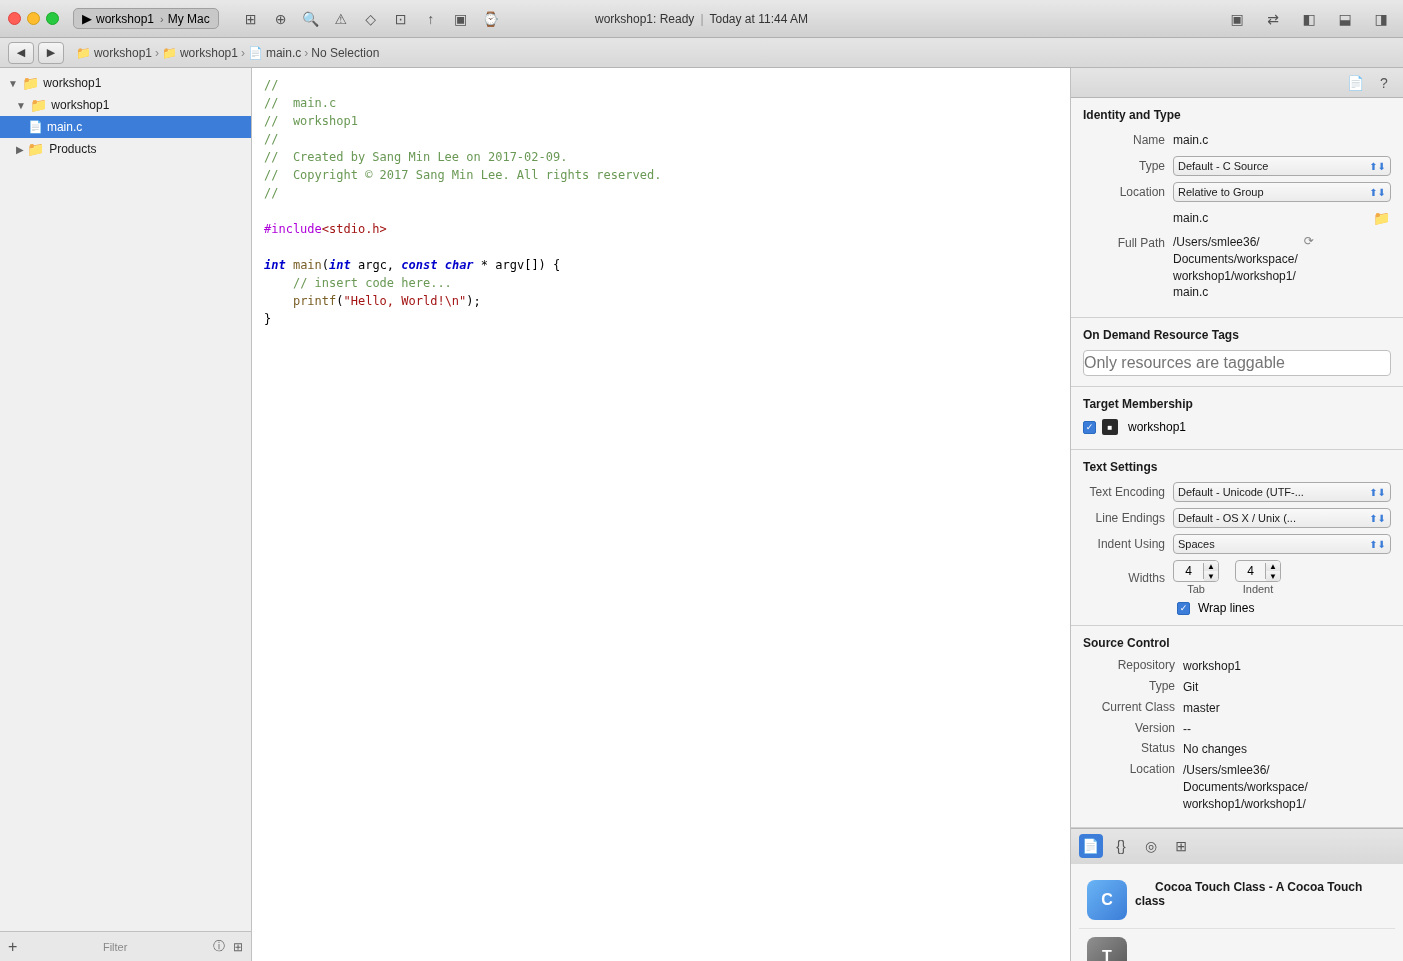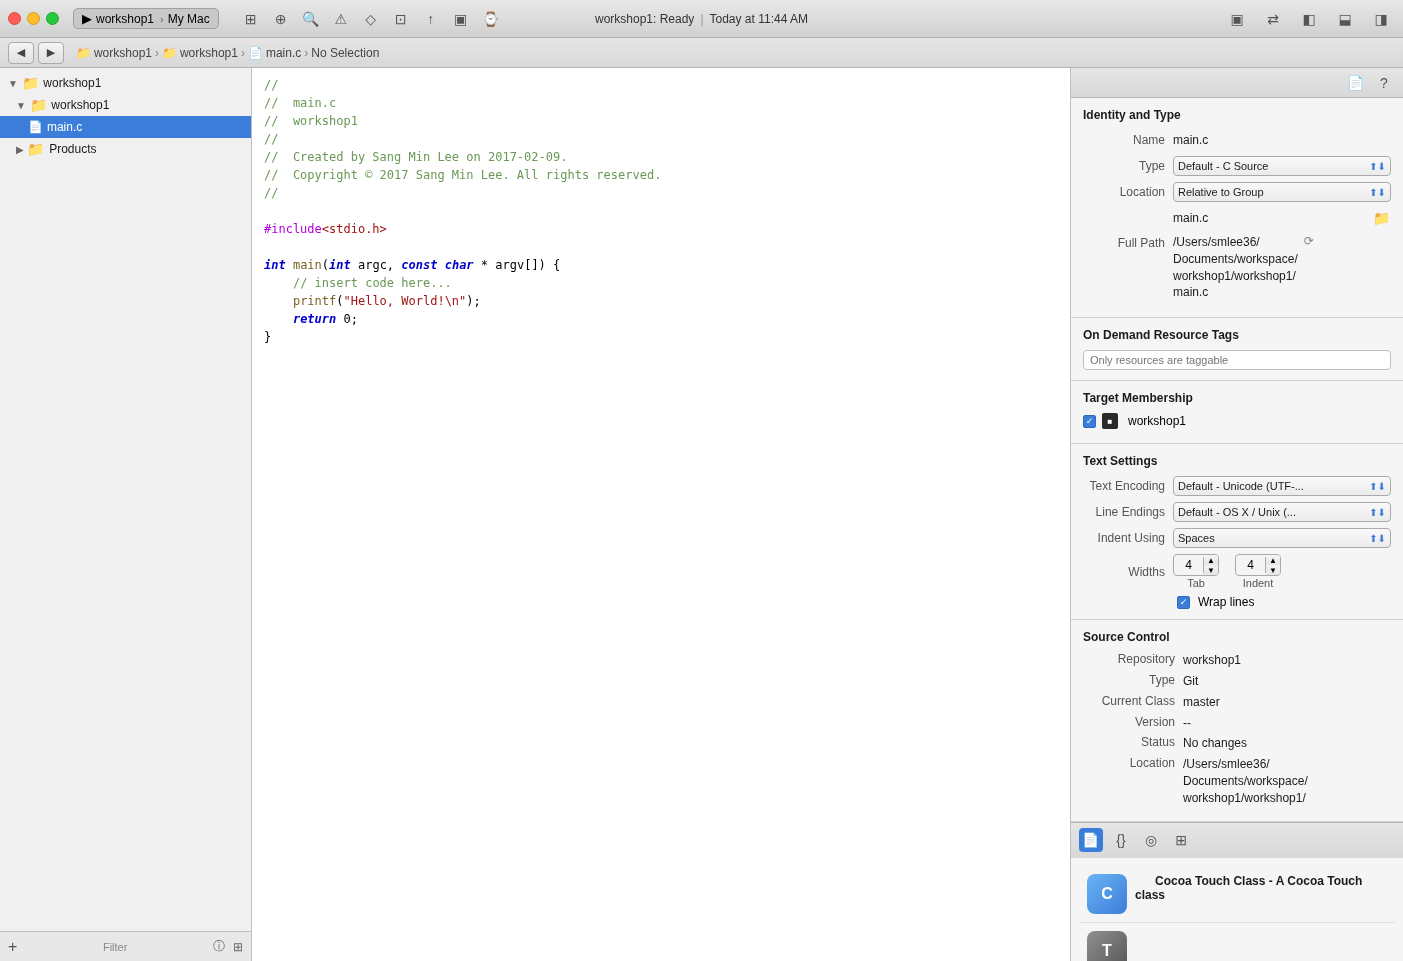--- a/index.html
+++ b/index.html
@@ -142,21 +142,21 @@
       cursor: pointer; height: 20px;
     }
     .select-arrow { color: #3b7dd8; font-size: 10px; }
     .full-path-value { font-size: 12px; color: #1a1a1a; word-break: break-all; line-height: 1.4; }
     .path-icon { font-size: 18px; color: #a0a0a0; margin-left: 4px; }
     .refresh-icon { font-size: 12px; color: #888; margin-left: 4px; cursor: pointer; }
 
     
     .tags-input {
       width: 100%; border: 1px solid #c0c0c0; border-radius: 4px;
-      padding: 3px 6px; font-size: 11px; background: white;
+      padding: 3px 0; font-size: 16px; background: white;
       color: #a21caf;
     }
 
     
     .membership-row { display: flex; align-items: center; gap: 6px; margin-bottom: 4px; }
     .checkbox-blue { width: 13px; height: 13px; background: #3b7dd8; border: 1px solid #2a6bc0; border-radius: 2px; display: flex; align-items: center; justify-content: center; color: white; font-size: 9px; flex-shrink: 0; }
     .target-icon { width: 16px; height: 16px; background: #2a2a2a; border-radius: 2px; display: flex; align-items: center; justify-content: center; color: white; font-size: 8px; flex-shrink: 0; }
 
     
     .widths-row { display: flex; align-items: center; gap: 8px; }
@@ -346,25 +346,20 @@
     <div class="code-line">
         <span>&nbsp;&nbsp;&nbsp;&nbsp;</span>
         <span class="cmt">// insert code here...</span>
       </div>
     <div class="code-line">
       <span>&nbsp;&nbsp;&nbsp;&nbsp;</span>
       <span class="fn">printf</span>
       <span>(</span>
       <span class="str">"Hello, World!\n"</span>
       <span>);</span>
-    </div>
-    <div class="code-line">
-      <span>&nbsp;&nbsp;&nbsp;&nbsp;</span>
-      <span class="kw">return</span>
-      <span>&nbsp;0;</span>
     </div>
     <div class="code-line">
         <span>}</span>
       </div>
   </div>
 
   <div class="right-panel">
 
     <div class="right-panel-top">
       <div class="right-panel-icon">📄</div>

